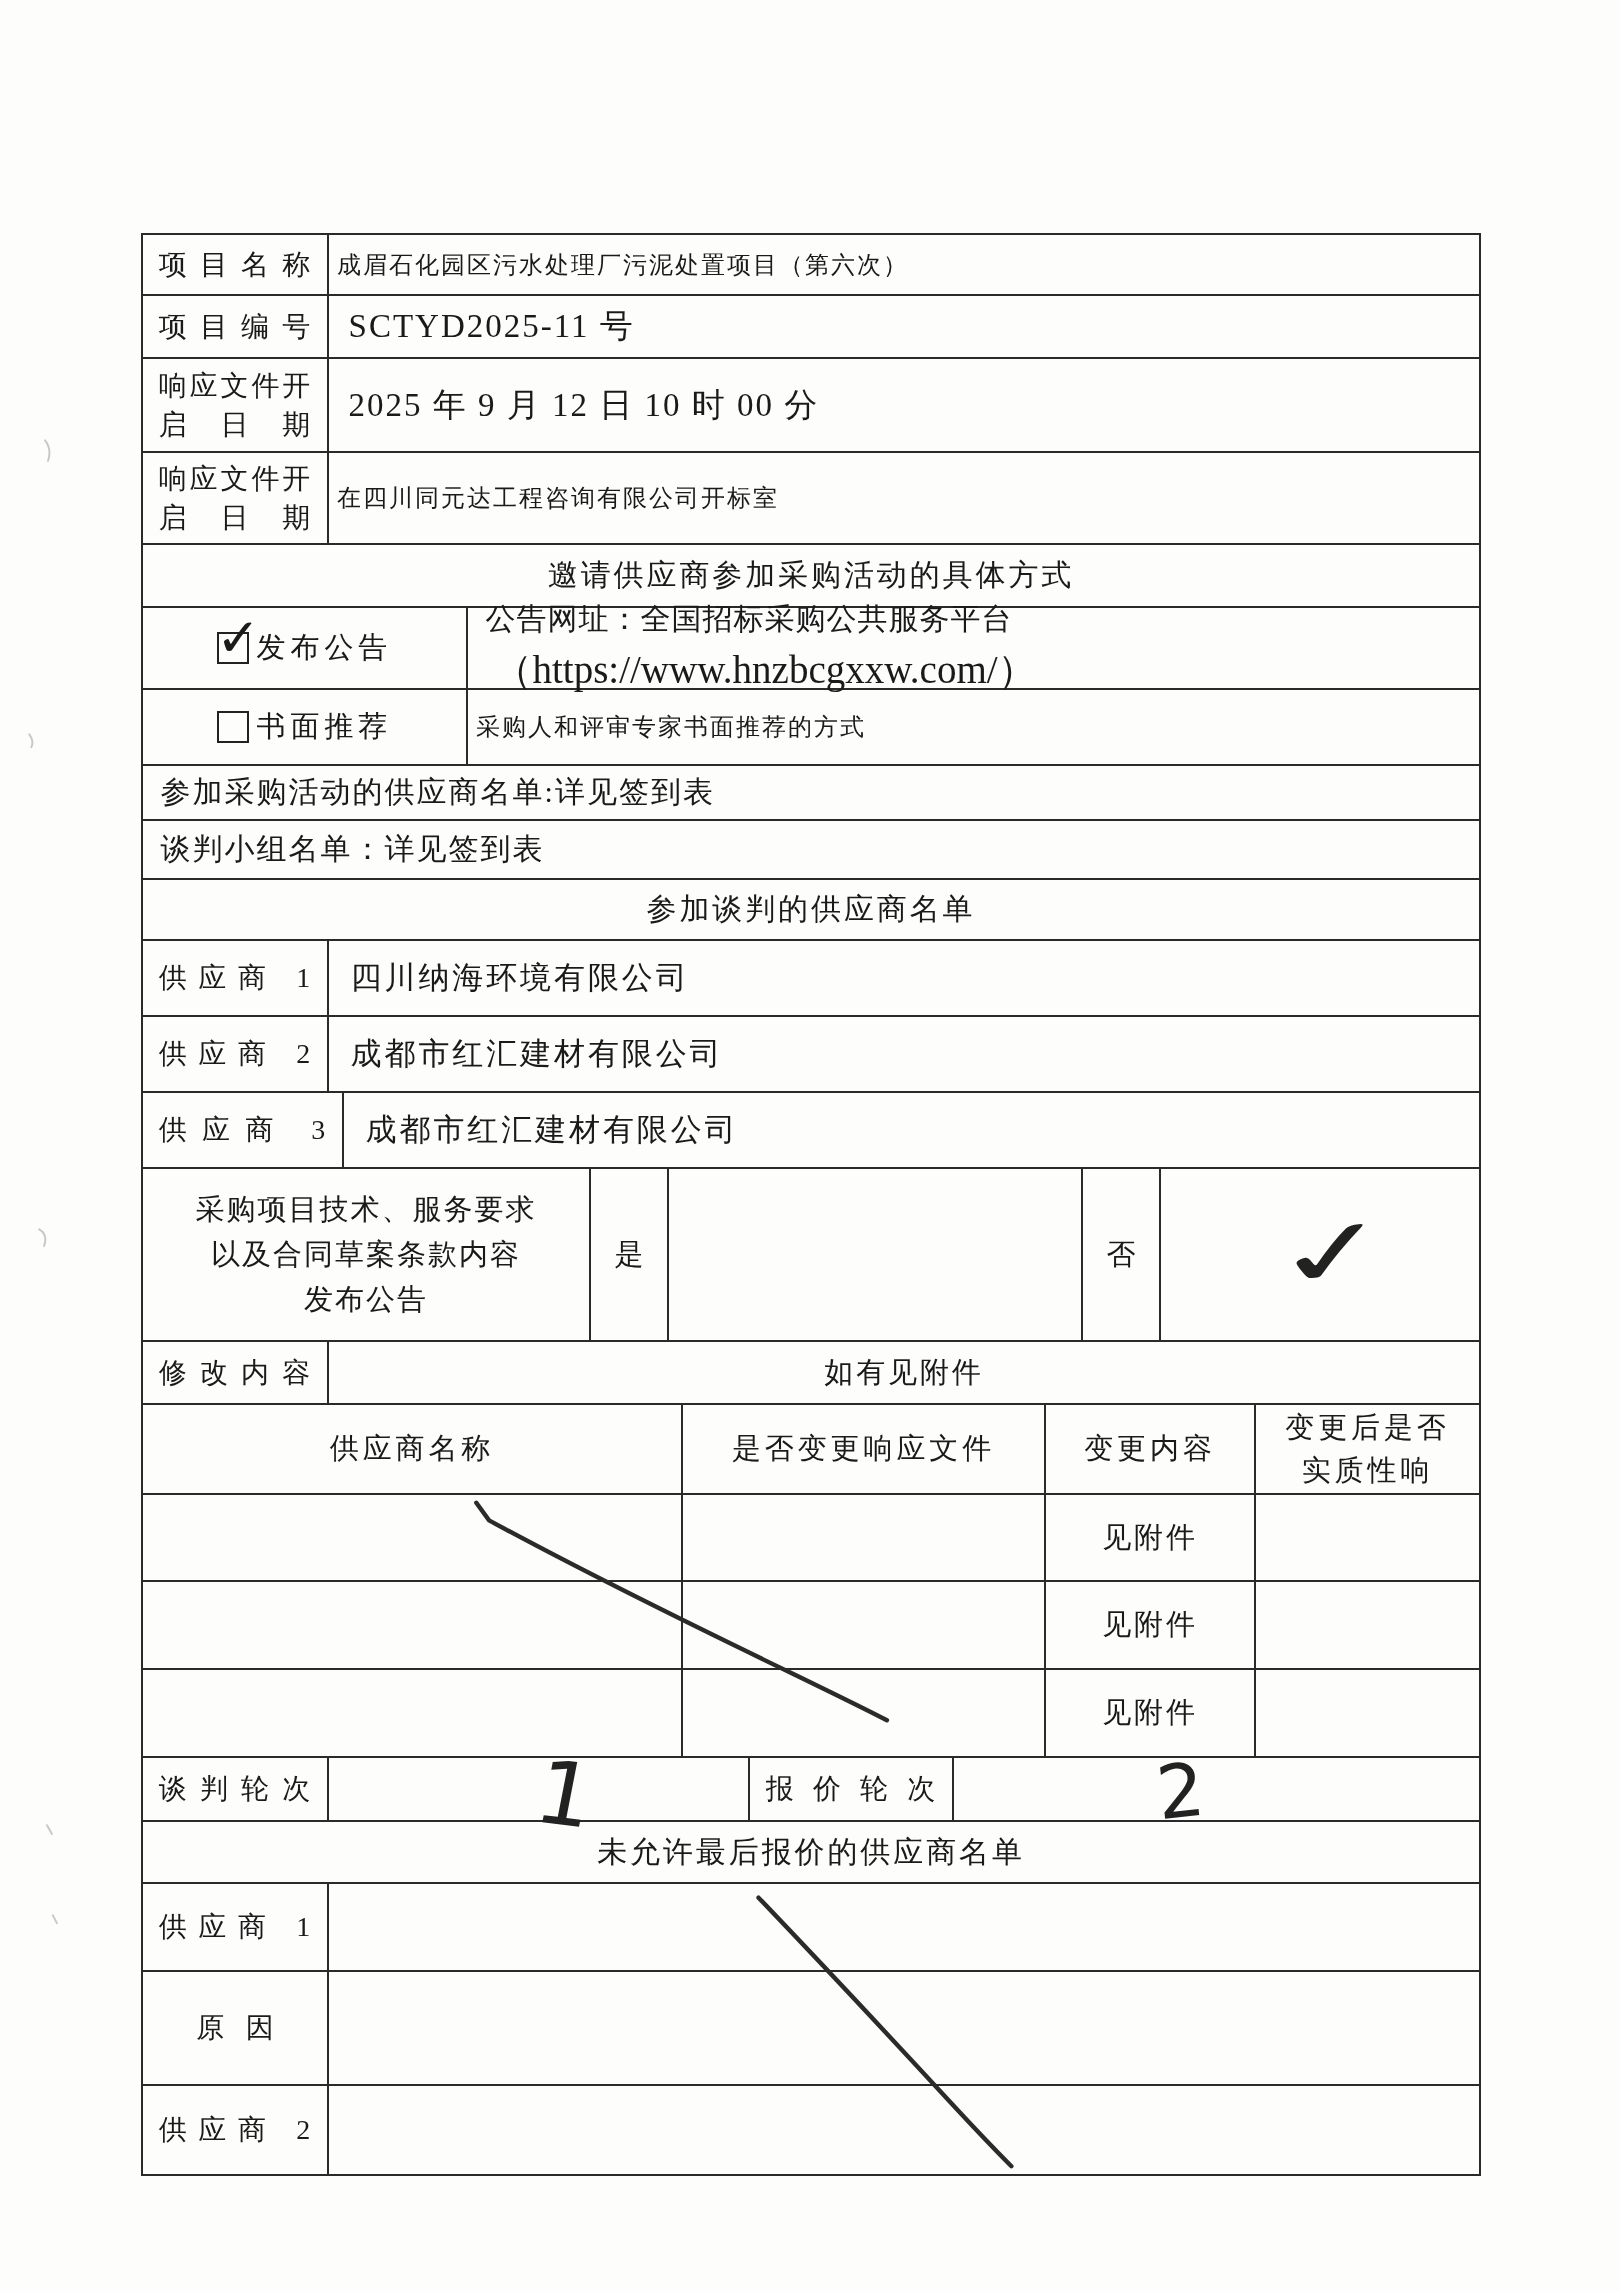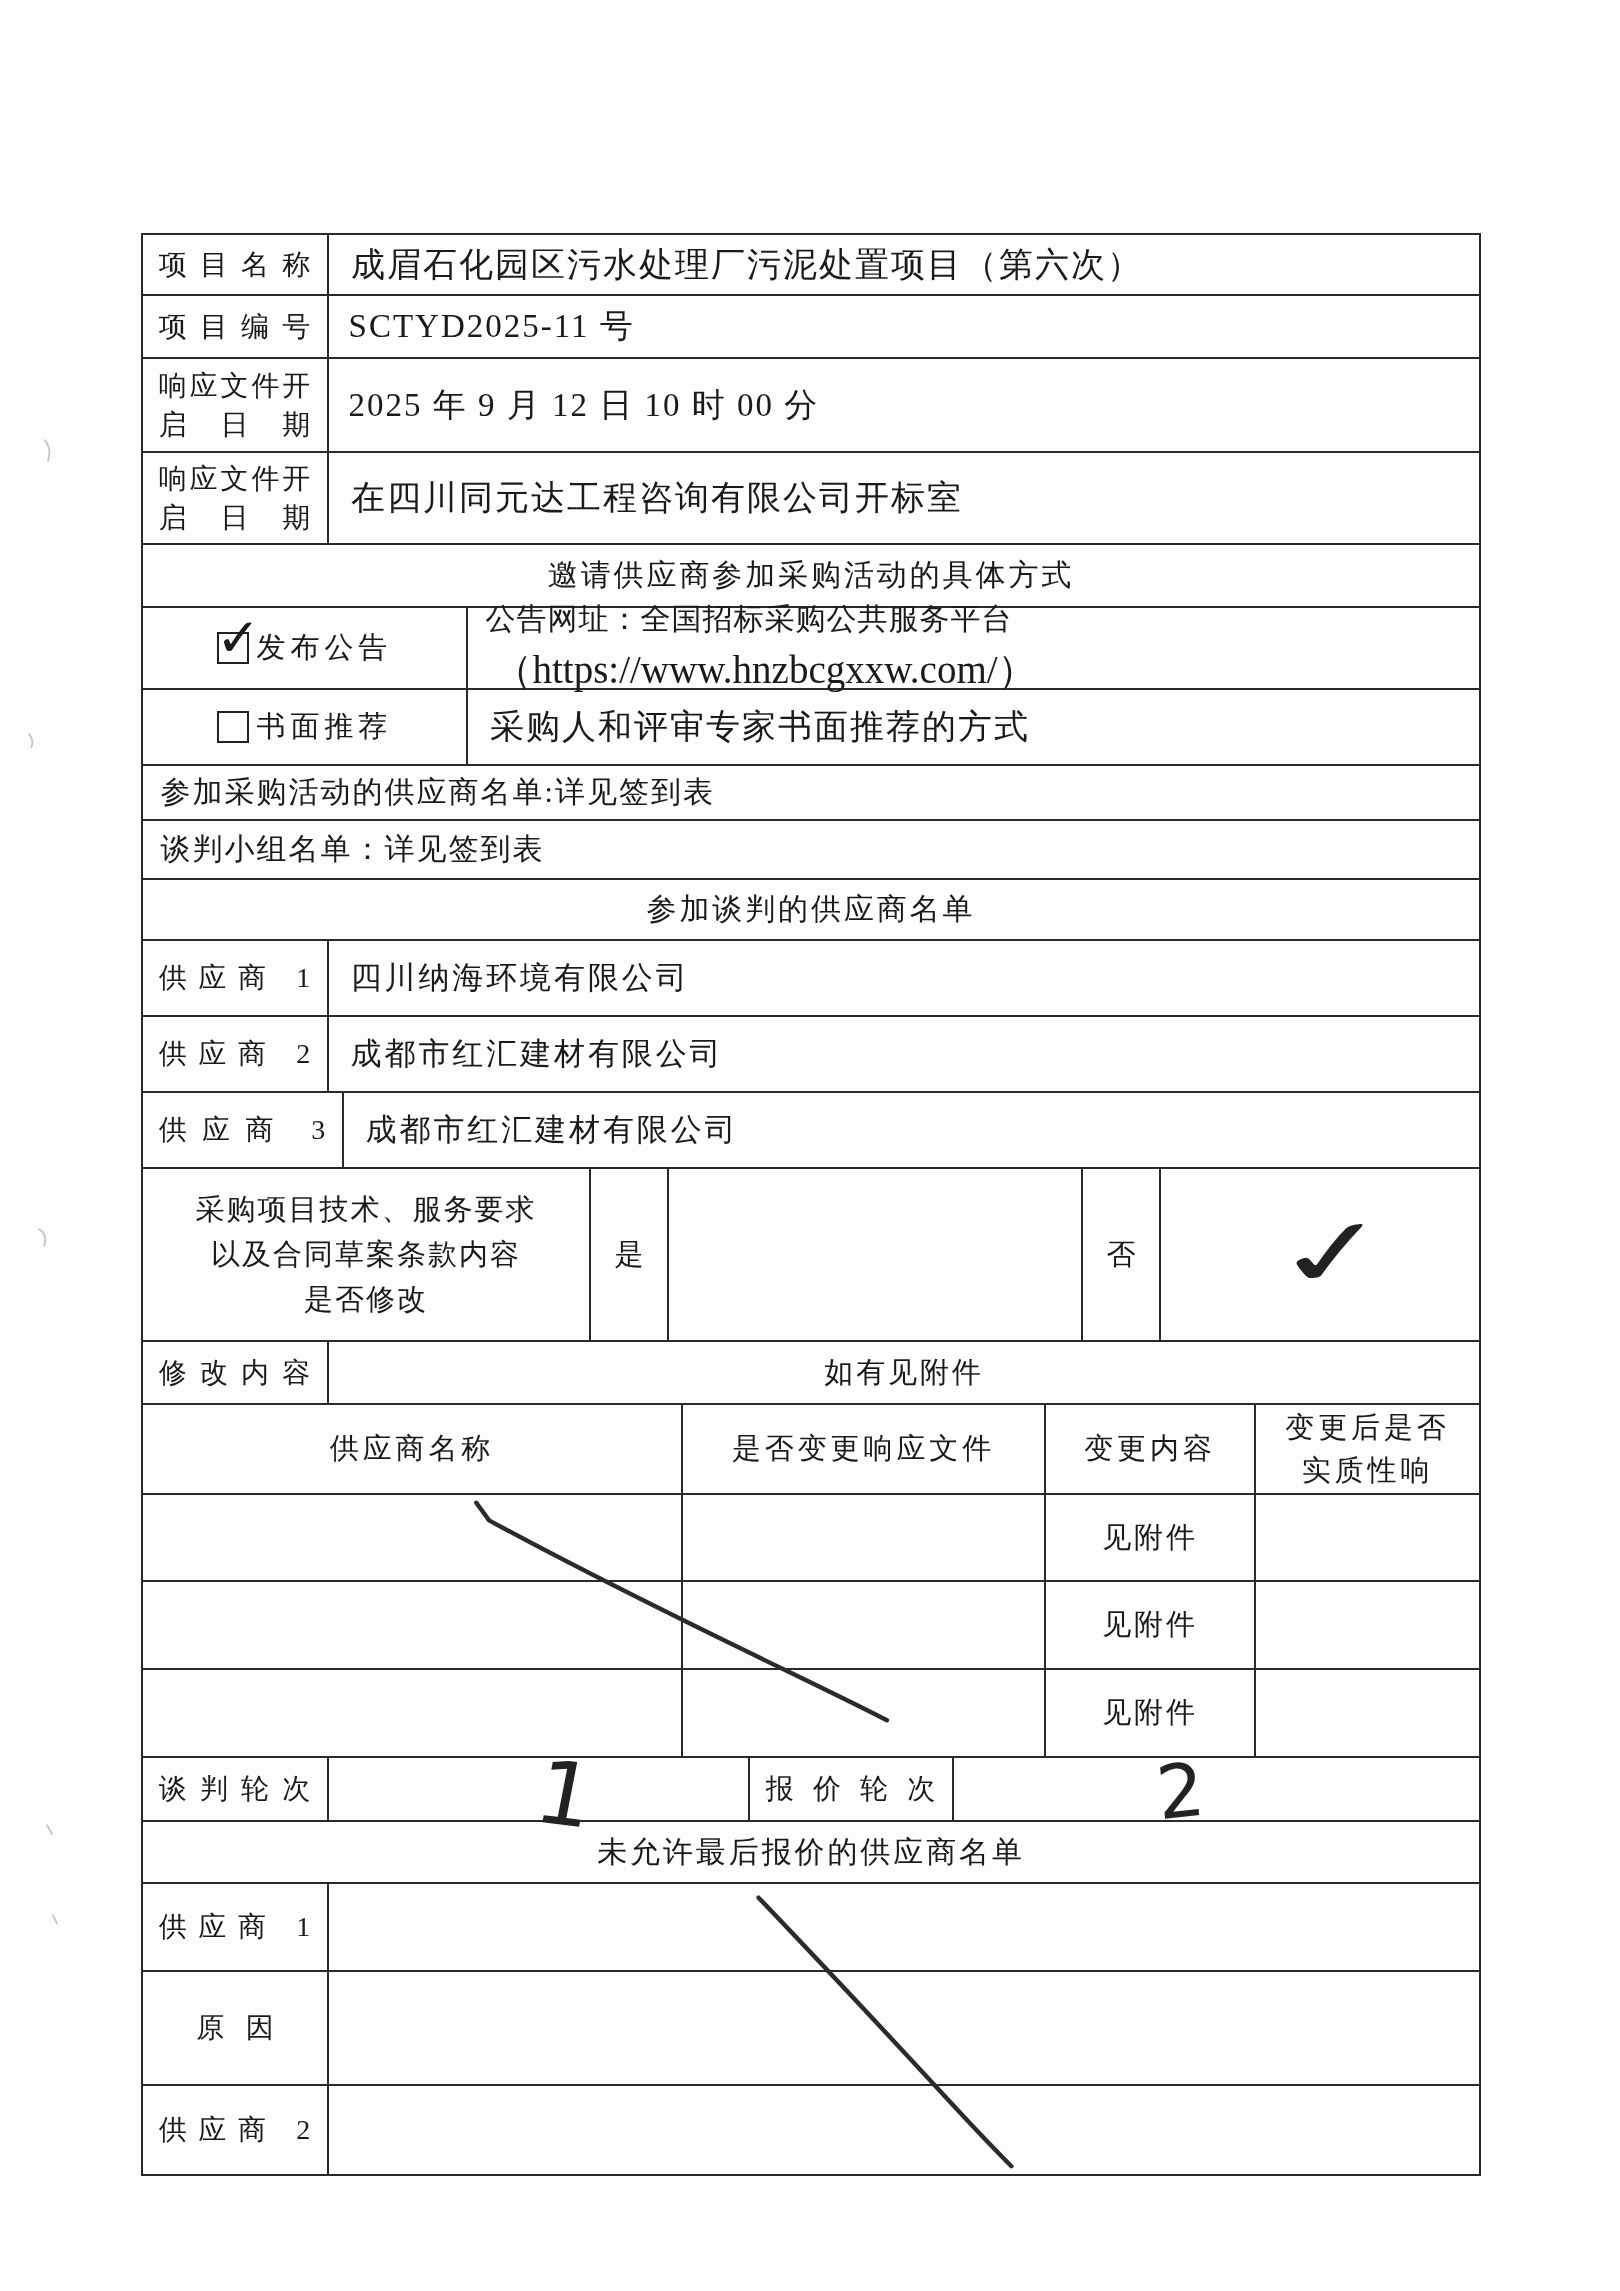--- a/index.html
+++ b/index.html
@@ -21,21 +21,21 @@
   }
   .cell:first-child{border-left:none;}
   .grow{flex:1;}
   
   .labelcell{justify-content:center;padding:0 15.7px;}
   .jl{display:block;width:100%;text-align:justify;text-align-last:justify;
       font-size:28px;letter-spacing:1px;line-height:1.4;}
   .nl{display:block;width:100%;text-align:center;font-size:28px;
       letter-spacing:21.6px;text-indent:21.6px;line-height:1.4;}
   
-  .val{font-size:34px;letter-spacing:2px;padding-left:22px;}
+  .val{font-size:24px;letter-spacing:2px;padding-left:8px;}
   .val-big{font-size:33px;letter-spacing:2px;padding-left:19.6px;}
   .val-co{font-size:31px;letter-spacing:2.9px;padding-left:21.6px;}
   
   .full-center{justify-content:center;}
   .hdr{font-size:30px;letter-spacing:2.9px;}
   .lineleft{font-size:30px;letter-spacing:2px;padding-left:17.6px;}
   
   .cbcell{justify-content:center;}
   .cb{position:relative;width:32px;height:32px;border:2.9px solid #222;
       margin-right:7.8px;flex:none;box-sizing:border-box;}
@@ -174,21 +174,21 @@
       </div>
       <div class="cell grow">
         <span class="val-co">成都市红汇建材有限公司</span>
       </div>
     </div>
 
     <div class="row" style="height:173px">
       <div class="cell labelcell" style="width:446px">
         <span class="qlabel ml">采购项目技术、服务要求
 以及合同草案条款内容
-是否修改</span>
+发布公告</span>
       </div>
       <div class="cell" style="width:78px">
         <span class="yn">是</span>
       </div>
       <div class="cell" style="width:414px"></div>
       <div class="cell" style="width:78px">
         <span class="yn">否</span>
       </div>
       <div class="cell grow"></div>
     </div>

